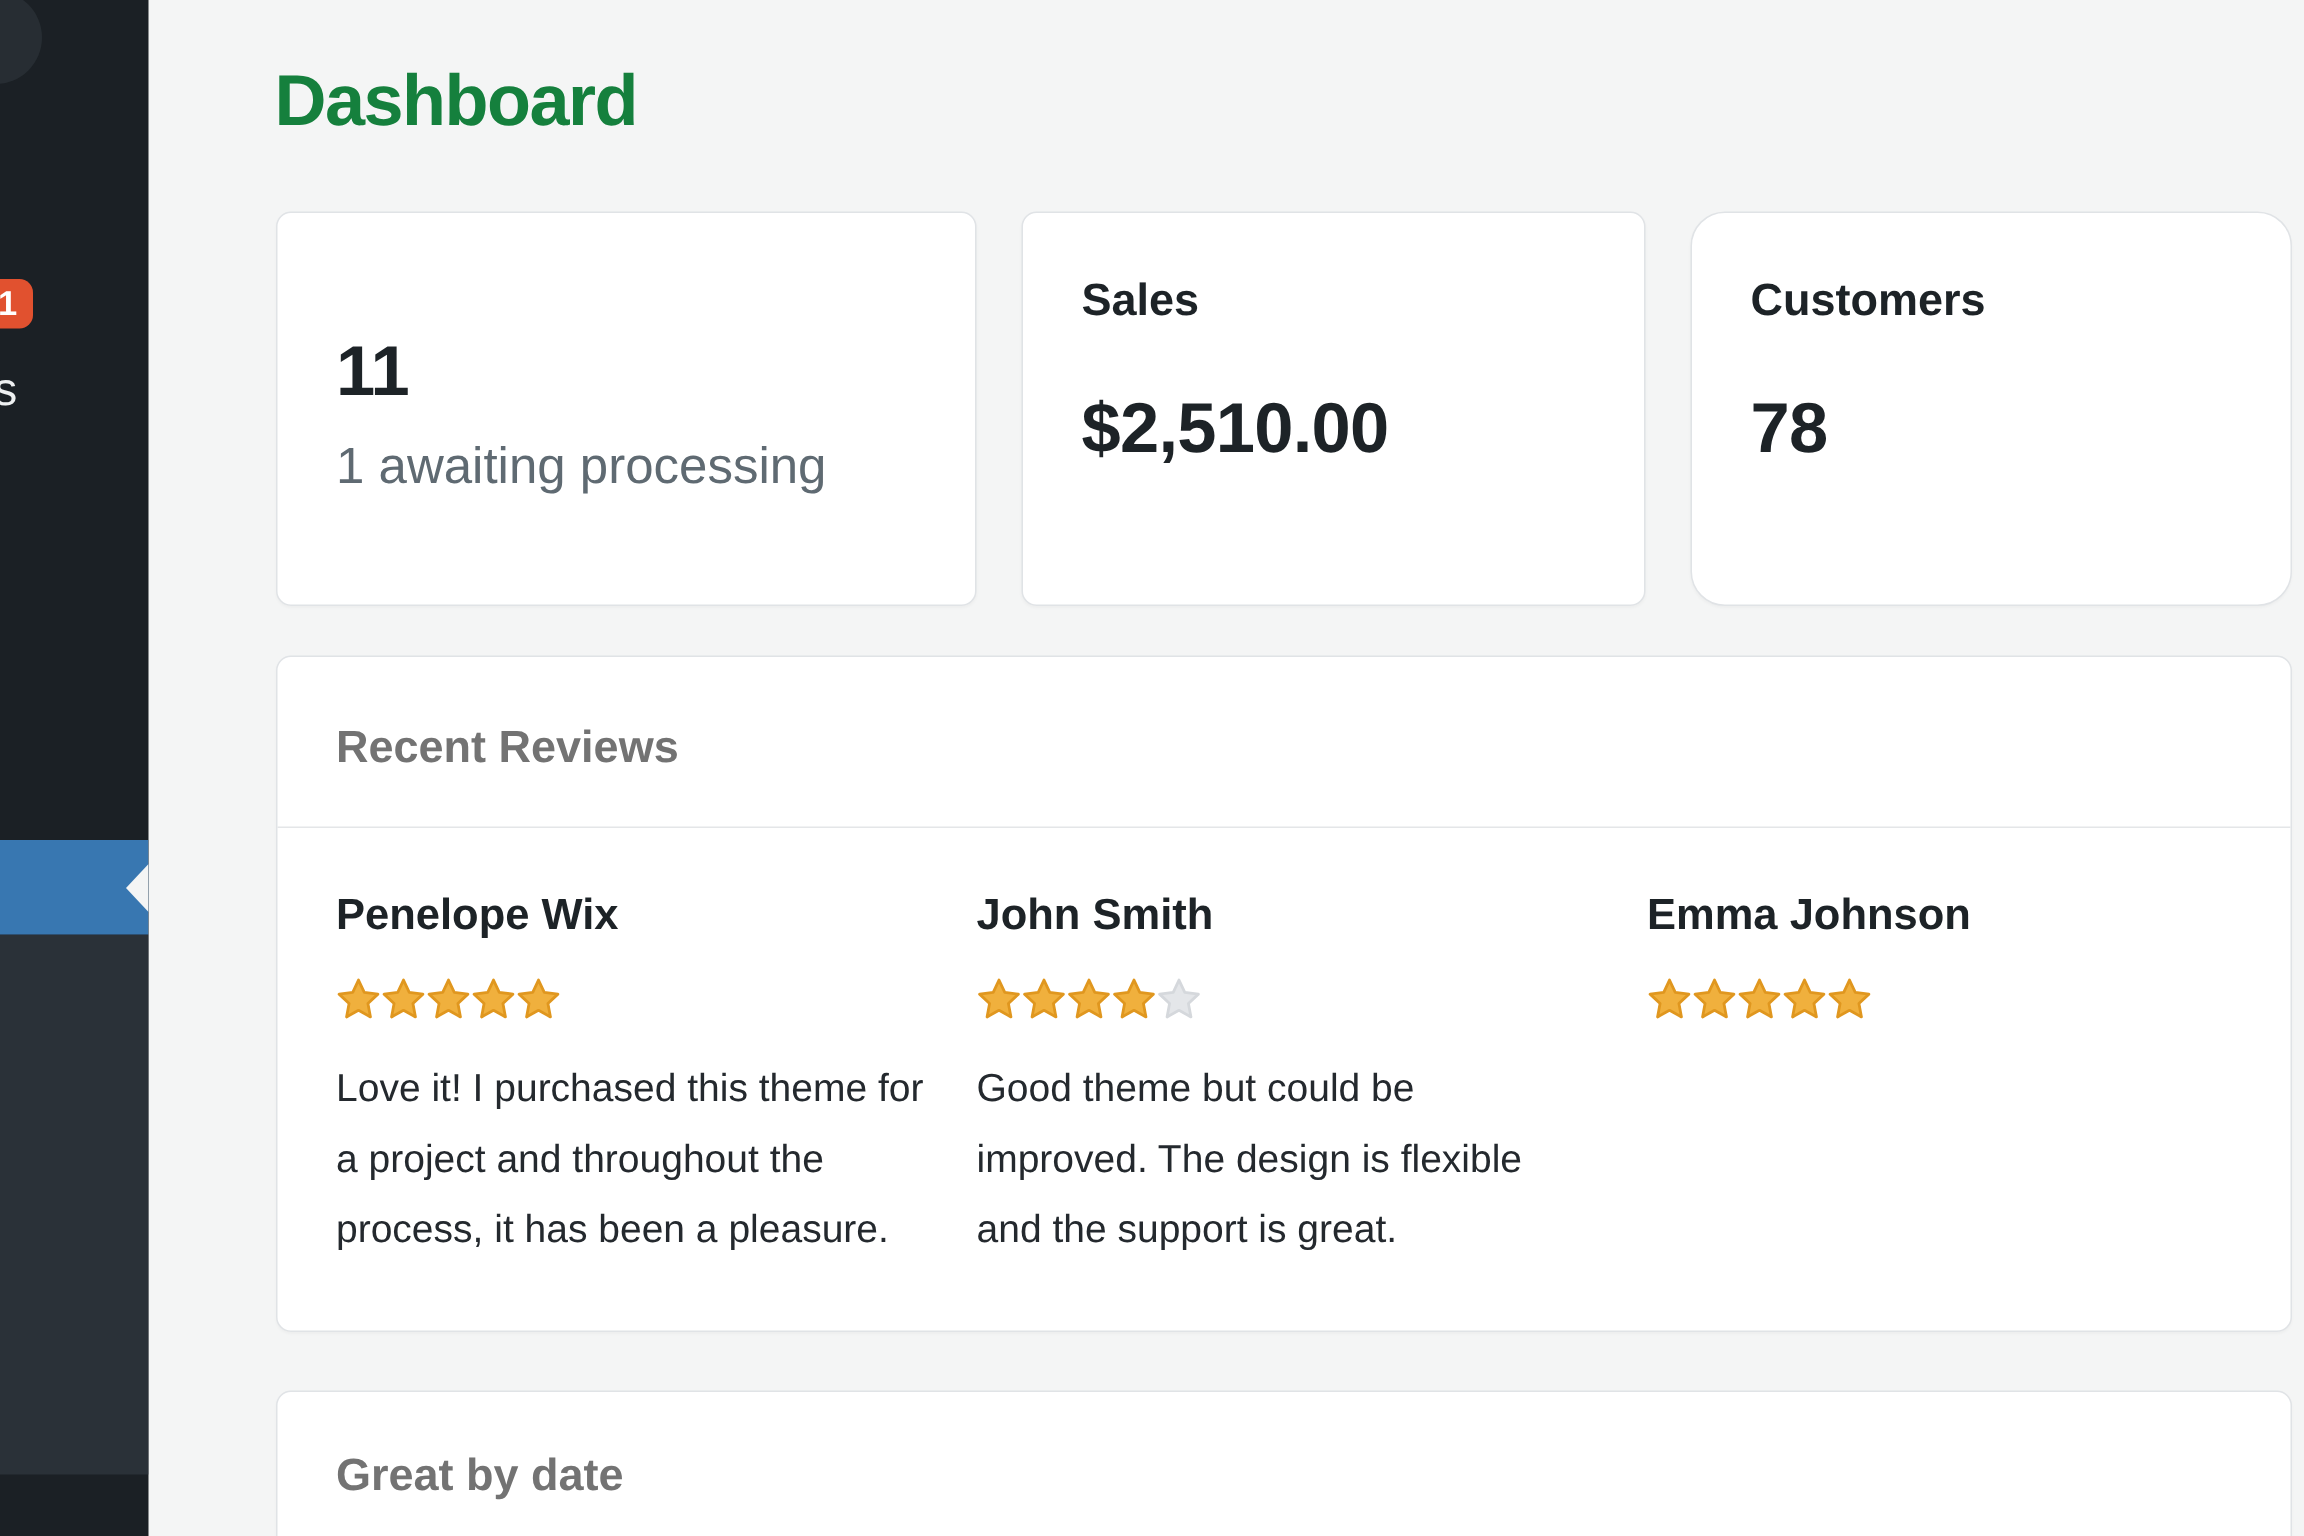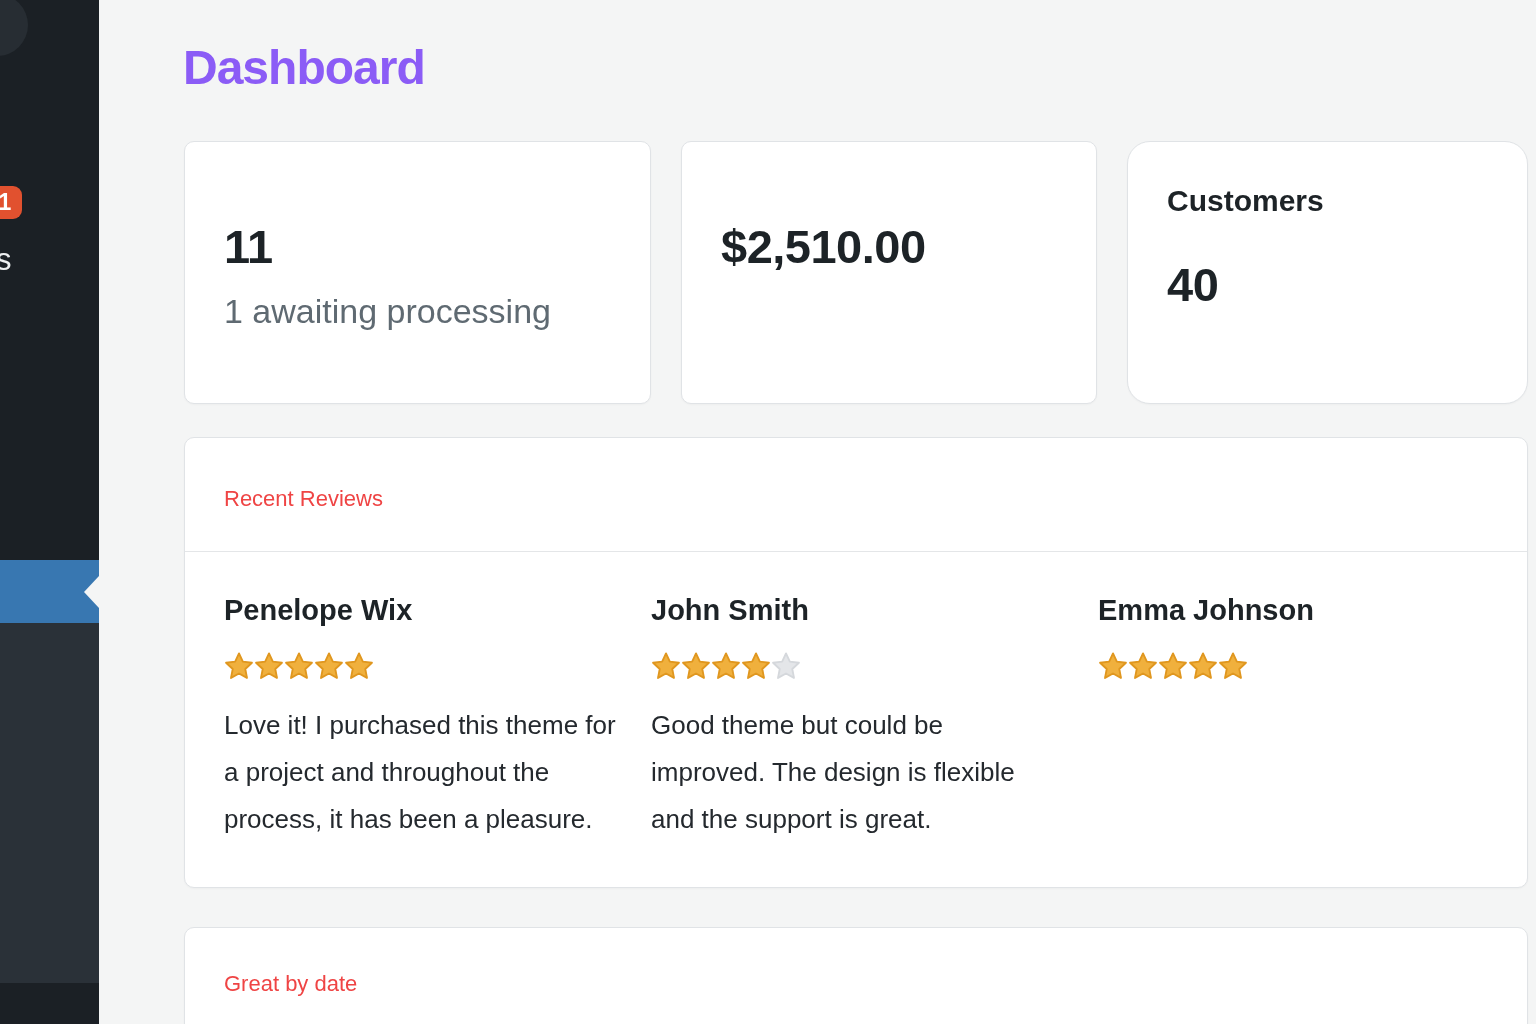--- a/index.html
+++ b/index.html
@@ -43,21 +43,21 @@
     position: absolute; right: 0; top: 50%; margin-top: -16px;
     width: 0; height: 0;
     border-top: 16px solid transparent;
     border-bottom: 16px solid transparent;
     border-right: 15px solid #f4f5f5;
   }
 
   
   .page-title {
     position: absolute; left: 183px; top: 40px;
-    font-size: 48px; font-weight: 700; letter-spacing: -1px; color: #8b5cf6;
+    font-size: 48px; font-weight: 700; letter-spacing: -1px; color: #15803d;
   }
 
   .card {
     position: absolute; background: #ffffff;
     border: 1px solid #e0e3e6; border-radius: 10px;
     box-shadow: 0 1px 2px rgba(0,0,0,0.03);
   }
 
   
   .stat-card { top: 141px; height: 263px; padding: 40px 20px 0 39px; }
@@ -67,21 +67,21 @@
   .stat-label { font-size: 30px; font-weight: 700; line-height: 38px; color: #1d2327; }
   .stat-value { margin-top: 36px; font-size: 47px; font-weight: 700; line-height: 58px; letter-spacing: -0.5px; color: #1d2327; }
   .stat-sub   { margin-top: 18px; font-size: 34px; font-weight: 400; line-height: 34px; color: #5f6a72; }
 
   
   .reviews-card { left: 184px; top: 437px; width: 1344px; height: 451px; }
   .card-header {
     height: 114px; padding: 42px 0 0 39px;
     border-bottom: 1px solid #e4e6e8;
   }
-  .section-title { font-size: 22px; font-weight: 400; line-height: 38px; color: #ef4444; }
+  .section-title { font-size: 30px; font-weight: 700; line-height: 38px; color: #737373; }
   .review-col { position: absolute; top: 154px; width: 400px; }
   .review-col.r1 { left: 39px; }
   .review-col.r2 { left: 466px; }
   .review-col.r3 { left: 913px; }
   .review-name { font-size: 29px; font-weight: 700; line-height: 36px; color: #1d2327; }
   .stars { margin-top: 22px; height: 32px; display: flex; align-items: center; }
   .stars svg { display: block; margin-right: 0; }
   .review-text {
     margin-top: 20px; font-size: 26px; font-weight: 400; line-height: 47px;
     color: #24292e; max-width: 392px;
@@ -106,26 +106,27 @@
   </aside>
 
   <h1 class="page-title">Dashboard</h1>
 
   <section class="card stat-card c1">
     <div class="stat-value">11</div>
     <div class="stat-sub">1 awaiting processing</div>
   </section>
 
   <section class="card stat-card c2">
+    <h2 class="stat-label">Sales</h2>
     <div class="stat-value">$2,510.00</div>
   </section>
 
   <section class="card stat-card c3">
     <h2 class="stat-label">Customers</h2>
-    <div class="stat-value">40</div>
+    <div class="stat-value">78</div>
   </section>
 
   <section class="card reviews-card">
     <div class="card-header">
       <h2 class="section-title">Recent Reviews</h2>
     </div>
 
     <article class="review-col r1">
       <h3 class="review-name">Penelope Wix</h3>
       <div class="stars">

